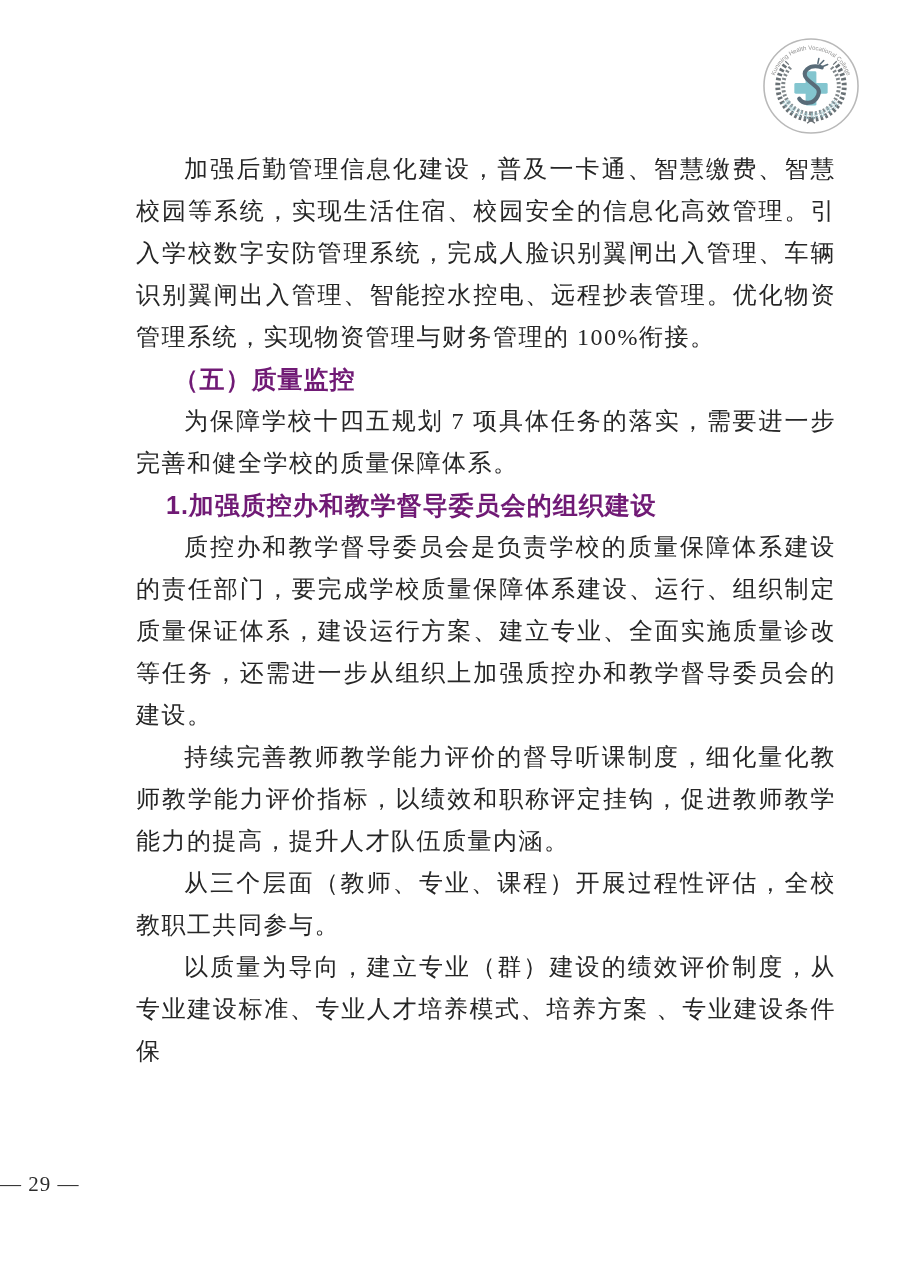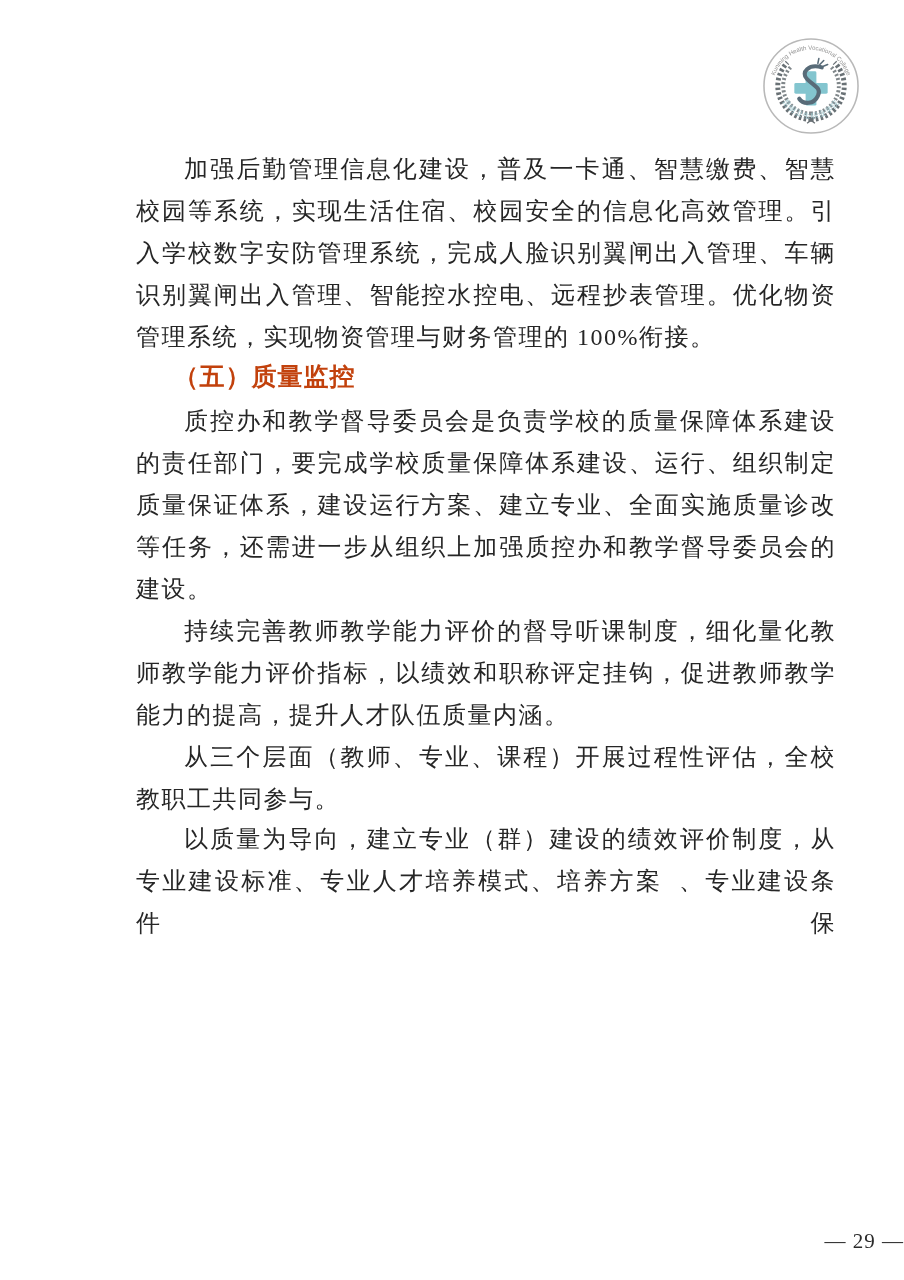--- a/index.html
+++ b/index.html
@@ -34,40 +34,40 @@
     line-height: 42px;
     letter-spacing: 1.5px;
     color: #262626;
     text-align: justify;
     margin-left: 24px;
   }
   .para {
     margin: 0;
     text-indent: 2em;
   }
-  .para-cut { text-align-last: justify; font-family: Liberation Mono, monospace; }
+  .para-cut { text-align-last: justify; }
   .heading {
     margin: 0;
-    font-family: Liberation Mono, monospace;
+    font-family: Liberation Sans, sans-serif;
     font-weight: 700;
     font-size: 25px;
     line-height: 42px;
     letter-spacing: 1px;
-    color: #c2410c;
+    color: #701a75;
     text-indent: 1.5em;
   }
   .heading-num { text-indent: 1.2em; }
 
   
   .footer {
     position: absolute;
     left: 0;
-    top: 1229px;
+    top: 1172px;
     width: 100%;
-    text-align: right;
+    text-align: left;
     font-size: 21px;
     letter-spacing: 1px;
     color: #2b2b2b;
   }
 </style>
 </head>
 <body>
 
 <div class="page">
 
@@ -103,20 +103,22 @@
       </text>
       <text font-family="Liberation Sans, DejaVu Sans, sans-serif" font-size="7.6" fill="#96c2c9" letter-spacing="1.2">
         <textPath href="#arcBot" startOffset="50%" text-anchor="middle">昆明卫生职业学院</textPath>
       </text>
     </svg>
   </div>
 
   <div class="content">
     <p class="para">加强后勤管理信息化建设，普及一卡通、智慧缴费、智慧校园等系统，实现生活住宿、校园安全的信息化高效管理。引入学校数字安防管理系统，完成人脸识别翼闸出入管理、车辆识别翼闸出入管理、智能控水控电、远程抄表管理。优化物资管理系统，实现物资管理与财务管理的 100%衔接。</p>
     <h3 class="heading">（五）质量监控</h3>
+    <p class="para">为保障学校十四五规划 7 项具体任务的落实，需要进一步完善和健全学校的质量保障体系。</p>
+    <h3 class="heading heading-num">1.加强质控办和教学督导委员会的组织建设</h3>
     <p class="para">质控办和教学督导委员会是负责学校的质量保障体系建设的责任部门，要完成学校质量保障体系建设、运行、组织制定质量保证体系，建设运行方案、建立专业、全面实施质量诊改等任务，还需进一步从组织上加强质控办和教学督导委员会的建设。</p>
     <p class="para">持续完善教师教学能力评价的督导听课制度，细化量化教师教学能力评价指标，以绩效和职称评定挂钩，促进教师教学能力的提高，提升人才队伍质量内涵。</p>
     <p class="para">从三个层面（教师、专业、课程）开展过程性评估，全校教职工共同参与。</p>
     <p class="para para-cut">以质量为导向，建立专业（群）建设的绩效评价制度，从专业建设标准、专业人才培养模式、培养方案 、专业建设条件保</p>
   </div>
 
   <div class="footer">— 29 —</div>
 
 </div>
 

